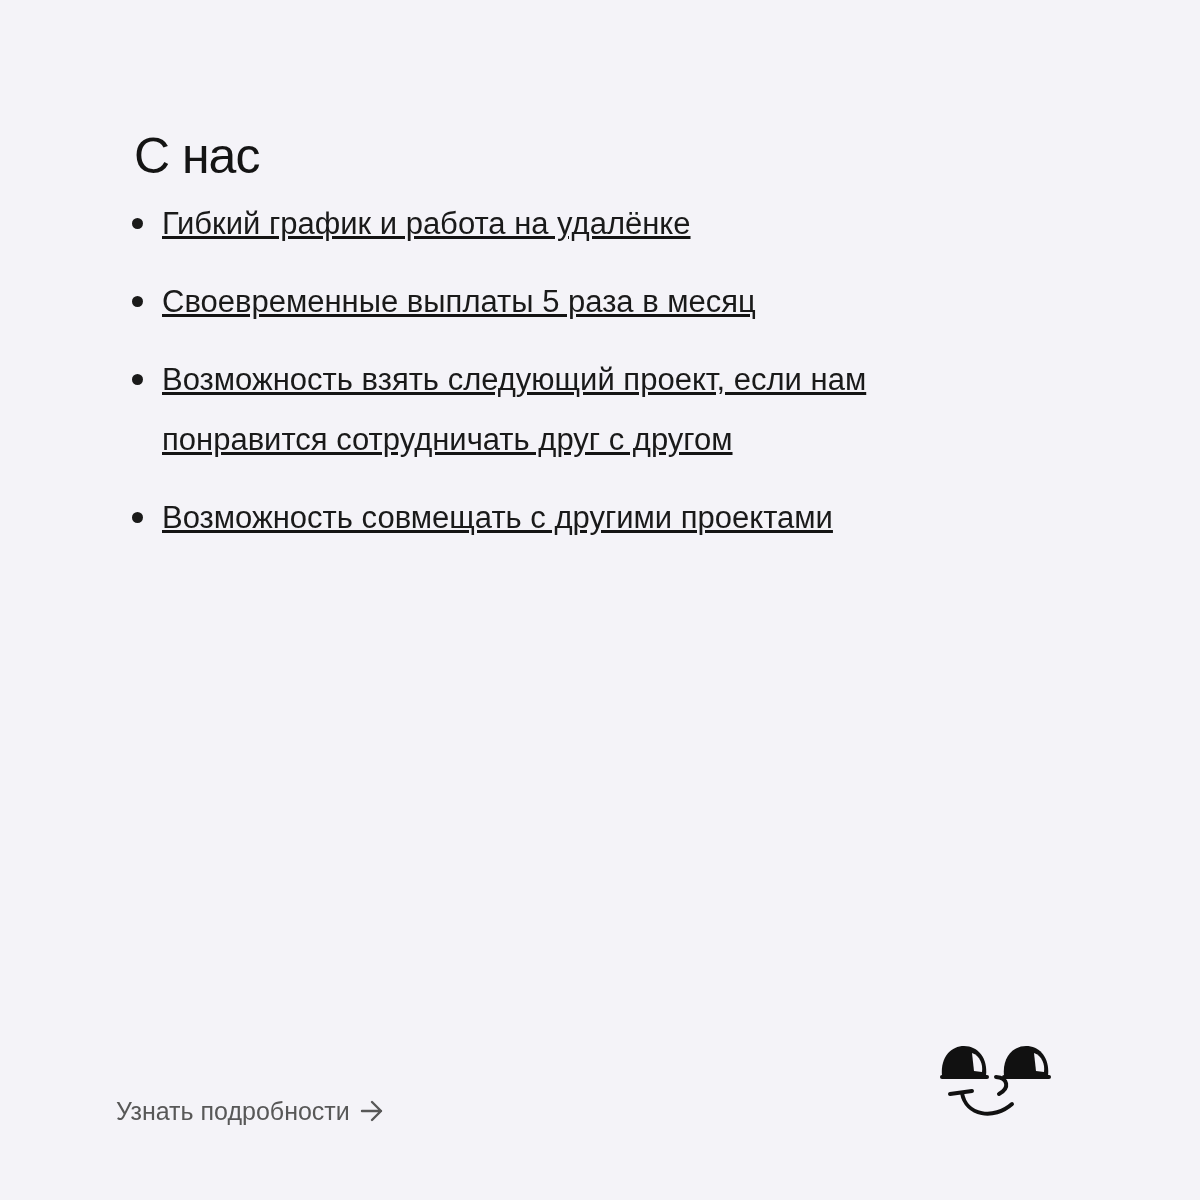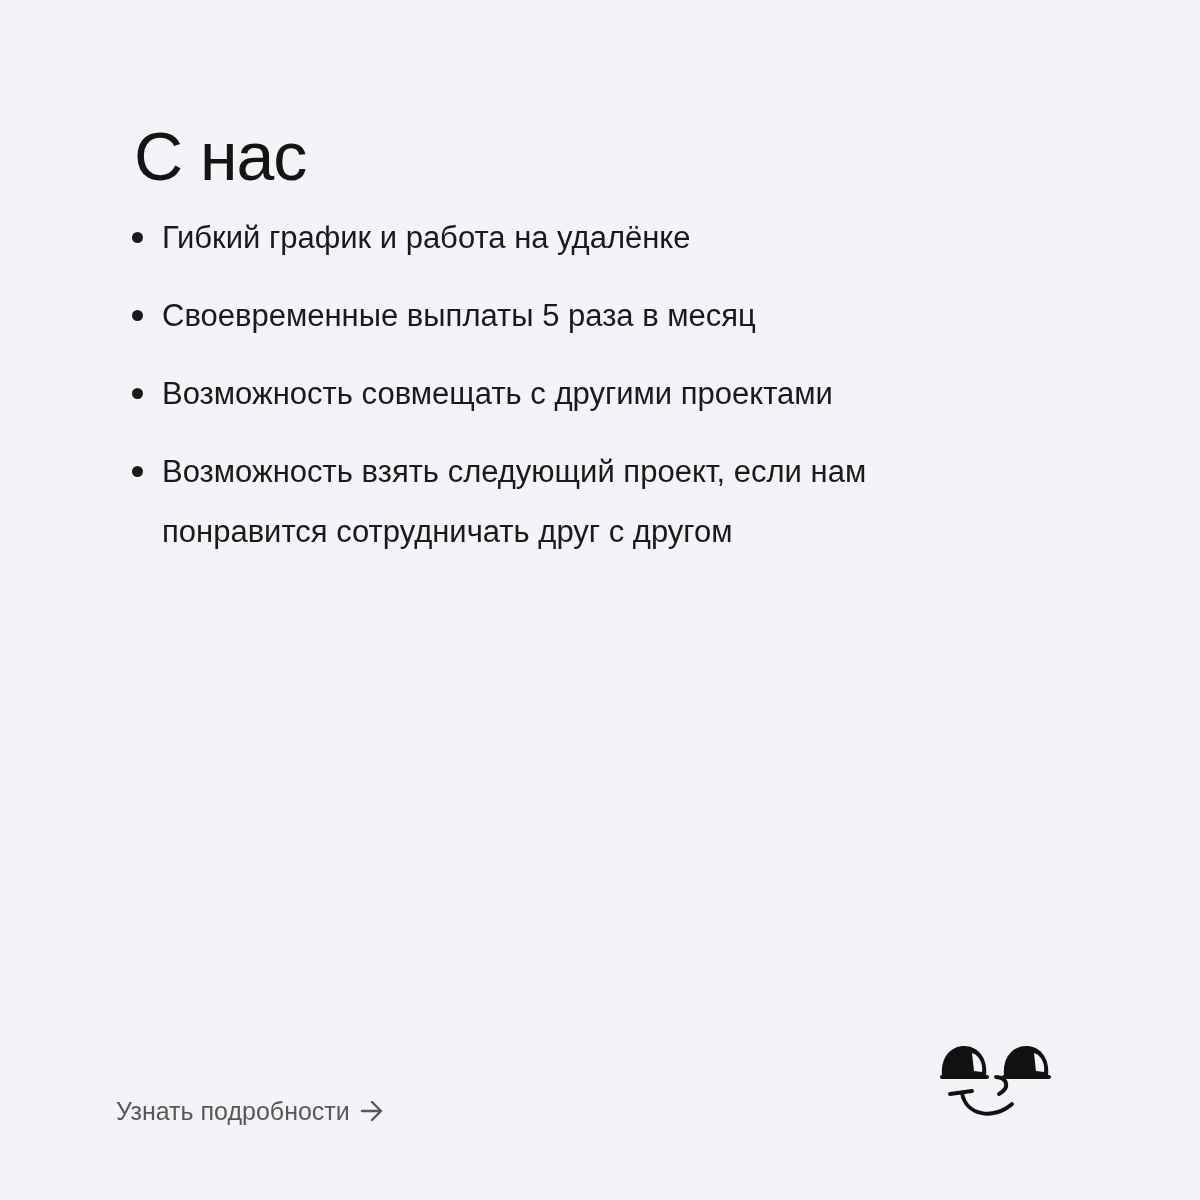--- a/index.html
+++ b/index.html
@@ -12,35 +12,36 @@
       background: #f4f3f8;
       position: relative;
       overflow: hidden;
       font-family: "Liberation Sans", "DejaVu Sans", sans-serif;
       color: #141414;
     }
     .title {
       position: absolute;
       left: 134px;
       top: 108px;
-      font-size: 68px;
+      font-size: 50px;
       line-height: 96px;
       font-weight: 400;
       letter-spacing: -1px;
       margin: 0;
       color: #141414;
     }
     .benefits {
       position: absolute;
       left: 130px;
-      top: 208px;
+      top: 194px;
       width: 900px;
       margin: 0;
       padding: 0;
       list-style: none;
+      text-decoration: underline;
     }
     .benefit {
       position: relative;
       padding-left: 32px;
       font-size: 31px;
       line-height: 60px;
       margin-bottom: 18px;
       color: #1a1a1a;
     }
     .benefit .bullet {
@@ -85,26 +86,26 @@
   <li class="benefit">
     <span class="bullet"></span>
     <span>Гибкий график и работа на удалёнке</span>
   </li>
   <li class="benefit">
     <span class="bullet"></span>
     <span>Своевременные выплаты 5 раза в месяц</span>
   </li>
   <li class="benefit">
     <span class="bullet"></span>
-    <span>Возможность совмещать с другими проектами</span>
+    <span>Возможность взять следующий проект, если нам</span><br>
+    <span>понравится сотрудничать друг с другом</span>
   </li>
   <li class="benefit">
     <span class="bullet"></span>
-    <span>Возможность взять следующий проект, если нам</span><br>
-    <span>понравится сотрудничать друг с другом</span>
+    <span>Возможность совмещать с другими проектами</span>
   </li>
 </ul>
 
 <a class="more-link">
   <span>Узнать подробности</span>
   <svg width="24" height="22" viewBox="0 0 24 22">
     <path d="M2 11 H21 M12 2 L21 11 L12 20" fill="none" stroke="#585858" stroke-width="2.4" stroke-linecap="round" stroke-linejoin="round"></path>
   </svg>
 </a>
 

